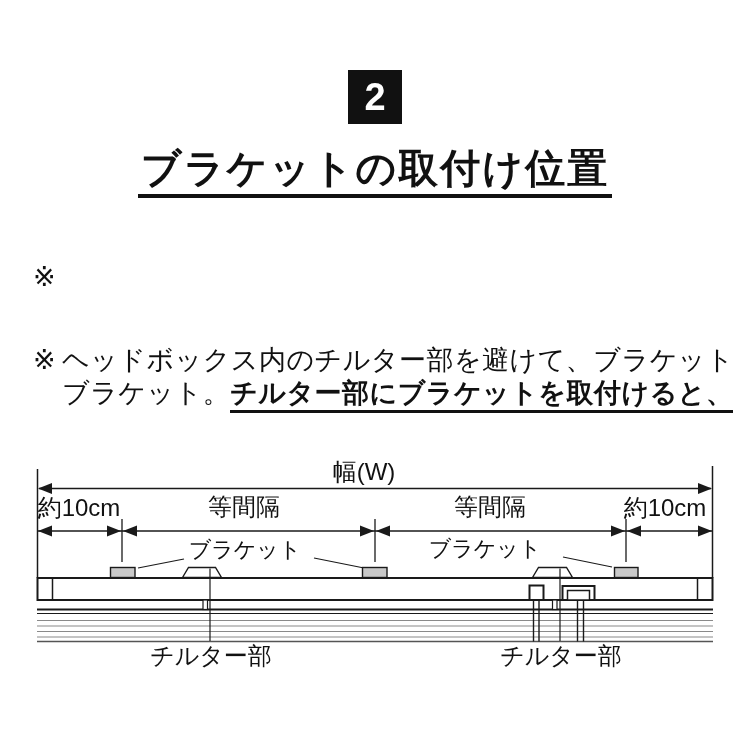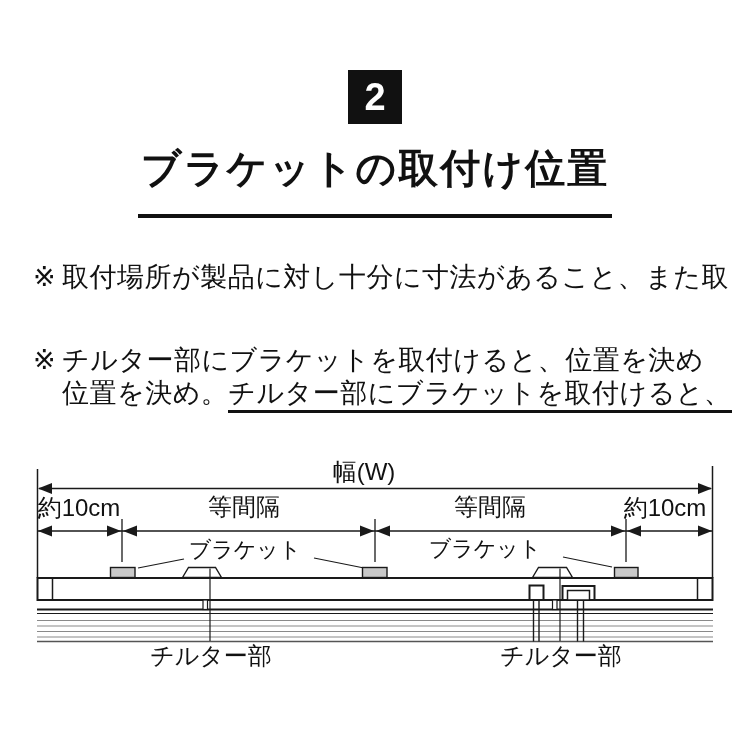--- a/index.html
+++ b/index.html
@@ -29,40 +29,40 @@
     position: absolute;
     top: 142px; left: 0; right: 0;
     text-align: center;
   }
   .title-text {
     display: inline-block;
     font-size: 40px;
     font-weight: 700;
     letter-spacing: 2px;
     line-height: 1.3;
-    padding: 0 3px 20px 3px;
+    padding: 0 3px 0 3px;
     border-bottom: 4px solid #111111;
   }
   .note {
     position: absolute;
     left: 33px;
     width: 700px;
     display: flex;
     font-size: 27px;
     line-height: 33px;
     font-weight: 500;
     letter-spacing: 0.5px;
   }
   .note-1 { top: 261px; }
   .note-2 { top: 344px; }
   .note .marker { flex: none; width: 29px; }
   .note-body { flex: 1; }
   .note-line { white-space: nowrap; }
   .emph {
-    font-weight: 400;
+    font-weight: 700;
     padding-bottom: 2px;
     border-bottom: 3px solid #111111;
   }
   .diagram {
     position: absolute;
     left: 0; top: 448px;
     width: 750px; height: 240px;
   }
   svg text {
     font-family: "Liberation Sans", "DejaVu Sans", sans-serif;
@@ -82,29 +82,28 @@
     <span>2</span>
   </div>
 
   <div class="title-wrap">
     <span class="title-text">ブラケットの取付け位置</span>
   </div>
 
   <div class="note note-1">
     <span class="marker">※</span>
     <div class="note-body">
-      <div class="note-line">取付場所が製品に対し十分に寸法があること、また取</div>
     </div>
   </div>
 
   <div class="note note-2">
     <span class="marker">※</span>
     <div class="note-body">
-      <div class="note-line">チルター部にブラケットを取付けると、位置を決め</div>
-      <div class="note-line"><span>位置を決め。</span><span class="emph">チルター部にブラケットを取付けると、</span></div>
+      <div class="note-line">ヘッドボックス内のチルター部を避けて、ブラケット</div>
+      <div class="note-line"><span>ブラケット。</span><span class="emph">チルター部にブラケットを取付けると、</span></div>
     </div>
   </div>
 
   <svg class="diagram" viewBox="0 448 750 240" xmlns="http://www.w3.org/2000/svg">
 
     <g stroke="#1a1a1a" stroke-width="1.5">
       <line x1="37.5" y1="469" x2="37.5" y2="578"></line>
       <line x1="712.5" y1="466" x2="712.5" y2="578"></line>
     </g>
 

